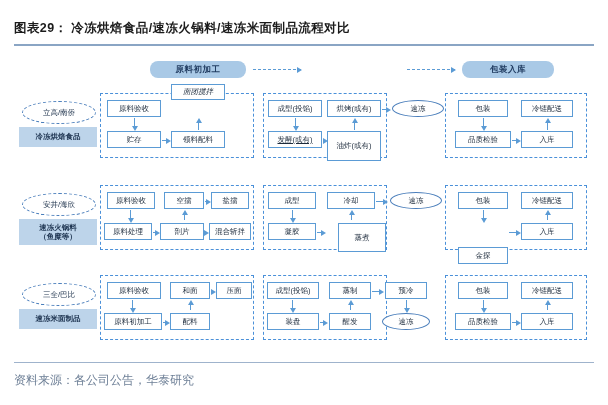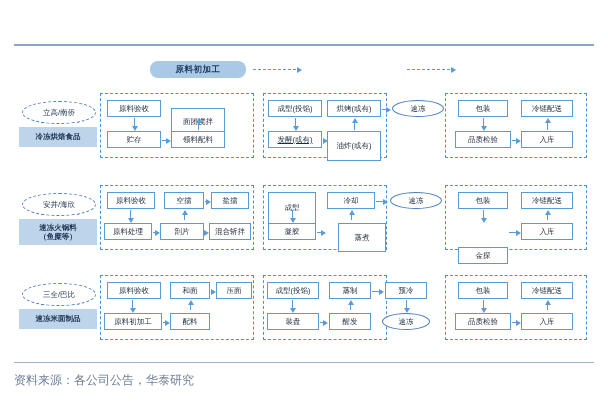--- a/index.html
+++ b/index.html
@@ -104,36 +104,38 @@
     top:-4px;left:-2.5px;
     border-bottom:5px solid #5b9bd5;
     border-left:3px solid transparent;border-right:3px solid transparent;
   }
 </style>
 </head>
 <body>
 
 <div id="chart-root">
 
+  <div class="title">图表29： 冷冻烘焙食品/速冻火锅料/速冻米面制品流程对比</div>
   <div class="title-rule"></div>
 
   <div class="stage-head" style="left:150px;width:96px;">原料初加工</div>
   <div class="stage-arrow" style="left:253px;width:48px;"></div>
   <div class="stage-arrow" style="left:407px;width:48px;"></div>
+  <div class="stage-head" style="left:462px;width:92px;">包装入库</div>
 
   <div class="row" style="top:0;">
     <div class="row-ellipse" style="left:22px;top:101px;">立高/南侨</div>
     <div class="row-tag" style="left:19px;top:127px;height:20px;">冷冻烘焙食品</div>
 
     <div class="panel" style="left:100px;top:93px;width:152px;height:63px;"></div>
     <div class="panel" style="left:263px;top:93px;width:122px;height:63px;"></div>
     <div class="panel" style="left:445px;top:93px;width:140px;height:63px;"></div>
 
     <div class="pbox" style="left:107px;top:100px;width:54px;height:17px;">原料验收</div>
-    <div class="pbox" style="left:171px;top:108px;width:54px;height:27px;">面团搅拌</div>
+    <div class="pbox" style="left:171px;top:84px;width:54px;height:16px;font-style:italic;">面团搅拌</div>
     <div class="pbox" style="left:107px;top:131px;width:54px;height:17px;">贮存</div>
     <div class="pbox" style="left:171px;top:131px;width:54px;height:17px;">领料配料</div>
     <div class="arr v down" style="left:134px;top:118px;height:9px;"></div>
     <div class="arr h right" style="left:162px;top:140px;width:5px;"></div>
     <div class="arr v up" style="left:198px;top:122px;height:8px;"></div>
 
     <div class="pbox" style="left:268px;top:100px;width:54px;height:17px;">成型(投馅)</div>
     <div class="pbox" style="left:327px;top:100px;width:54px;height:17px;">烘烤(或有)</div>
     <div class="pell" style="left:392px;top:100px;width:52px;height:17px;">速冻</div>
     <div class="pbox" style="left:268px;top:131px;width:54px;height:17px;text-decoration:underline;">发酵(或有)</div>
@@ -166,21 +168,21 @@
     <div class="pbox" style="left:211px;top:192px;width:38px;height:17px;">盐擂</div>
     <div class="pbox" style="left:104px;top:223px;width:48px;height:17px;">原料处理</div>
     <div class="pbox" style="left:160px;top:223px;width:44px;height:17px;">剖片</div>
     <div class="pbox" style="left:209px;top:223px;width:42px;height:17px;">混合斩拌</div>
     <div class="arr v down" style="left:130px;top:210px;height:9px;"></div>
     <div class="arr h right" style="left:153px;top:232px;width:3px;"></div>
     <div class="arr v up" style="left:184px;top:214px;height:6px;"></div>
     <div class="arr h right" style="left:205px;top:201px;width:2px;"></div>
     <div class="arr h right" style="left:205px;top:232px;width:0px;"></div>
 
-    <div class="pbox" style="left:268px;top:192px;width:48px;height:32px;">成型</div>
+    <div class="pbox" style="left:268px;top:192px;width:48px;height:17px;">成型</div>
     <div class="pbox" style="left:327px;top:192px;width:48px;height:17px;">冷却</div>
     <div class="pell" style="left:390px;top:192px;width:52px;height:17px;">速冻</div>
     <div class="pbox" style="left:268px;top:223px;width:48px;height:17px;">凝胶</div>
     <div class="pbox" style="left:327px;top:223px;width:48px;height:29px;margin-left:11px;">蒸煮</div>
     <div class="arr v down" style="left:292px;top:210px;height:9px;"></div>
     <div class="arr h right" style="left:317px;top:232px;width:5px;"></div>
     <div class="arr v up" style="left:351px;top:214px;height:6px;"></div>
     <div class="arr h right" style="left:376px;top:201px;width:8px;"></div>
 
     <div class="pbox" style="left:458px;top:192px;width:50px;height:17px;">包装</div>

